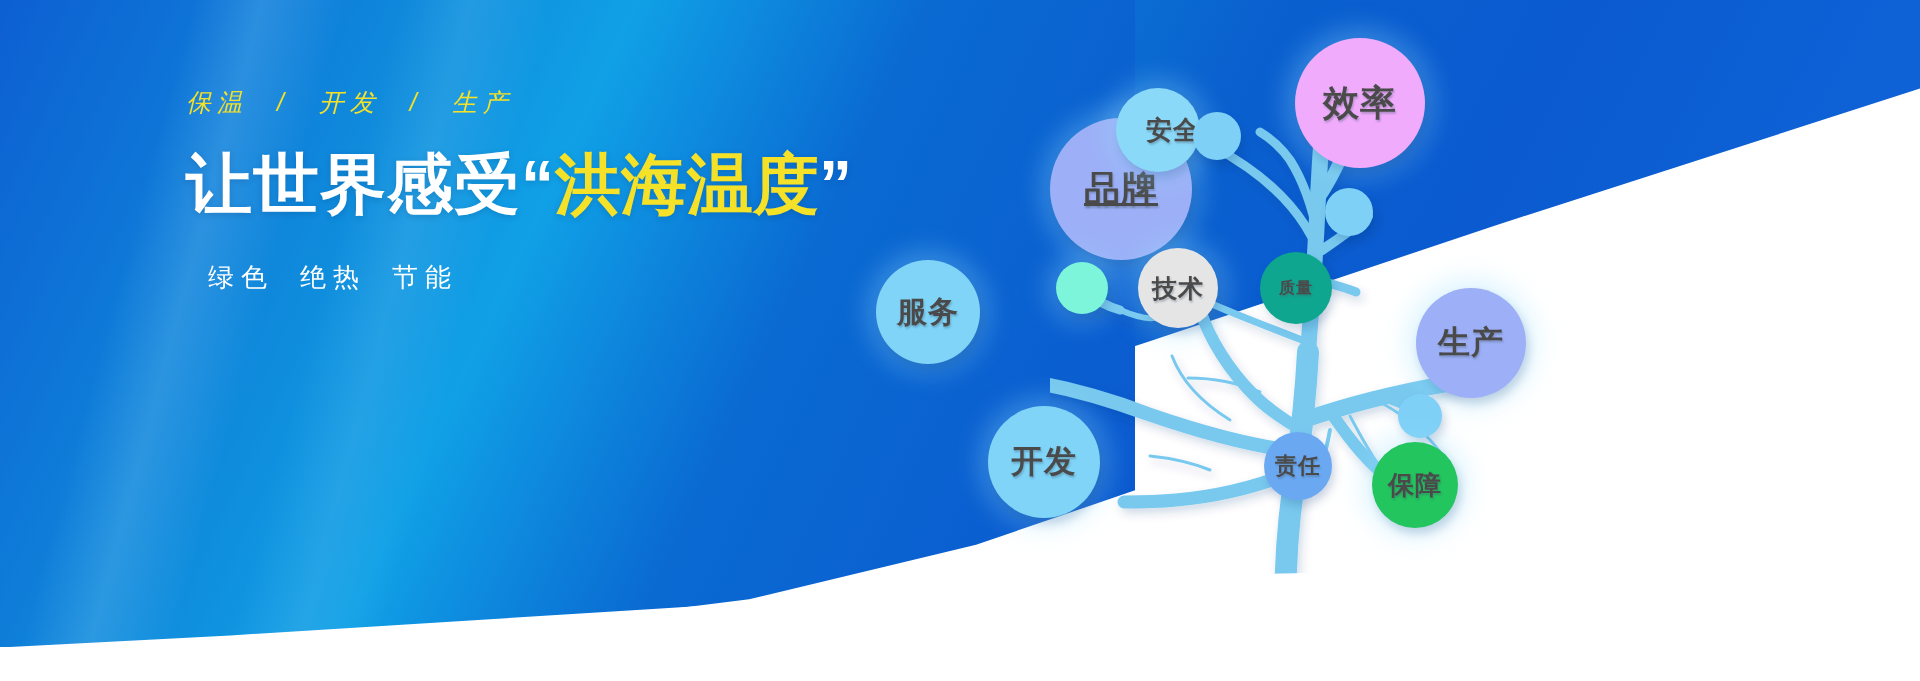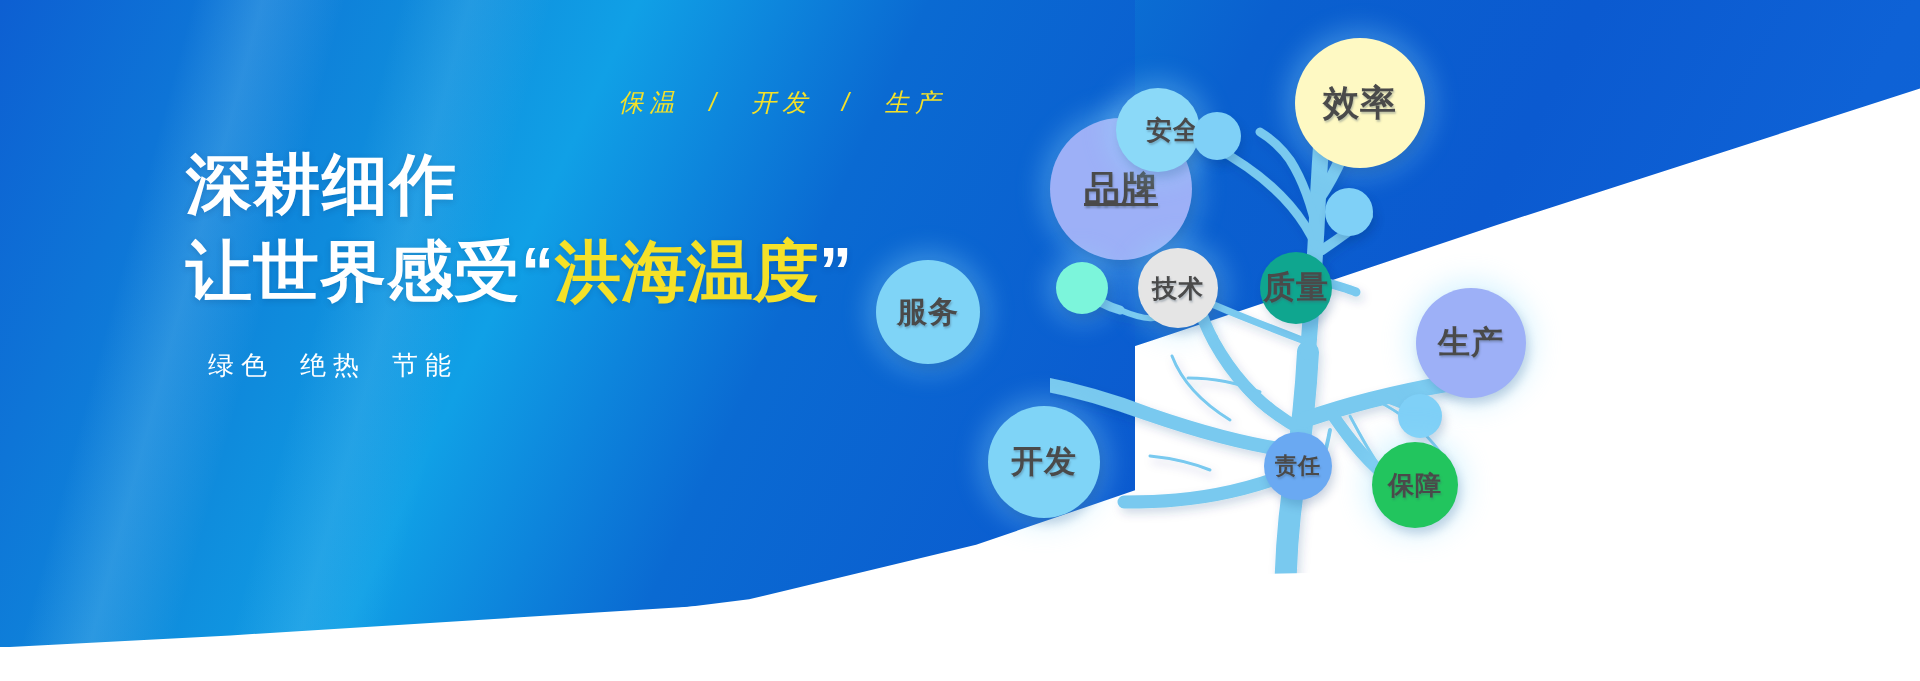--- a/index.html
+++ b/index.html
@@ -66,21 +66,20 @@
   .copy{position:absolute;left:186px;top:86px;width:760px;}
 
   .eyebrow{
     color:#f5e128;
     font-size:25px;
     font-style:italic;
     letter-spacing:6px;
     font-weight:400;
     white-space:nowrap;
     margin-bottom:30px;
-    text-align:right;
   }
   .eyebrow .sep{padding:0 16px;}
 
   .h1{
     color:#ffffff;
     font-size:66px;
     font-weight:bold;
     letter-spacing:2px;
     line-height:1.08;
     text-shadow:0 2px 6px rgba(0,40,90,.18);
@@ -145,21 +144,20 @@
   <div class="copy">
 
     <div class="eyebrow">
       <span>保温</span>
       <span class="sep">/</span>
       <span>开发</span>
       <span class="sep">/</span>
       <span>生产</span>
     </div>
 
-    <div class="h1">深耕细作</div>
 
     <div class="h2">
       <span>让世界感受</span><span class="qmark">“</span><span class="quoted">洪海温度</span><span class="qmark">”</span>
     </div>
 
     <div class="sub">
       <span>绿色</span><span class="gap"></span><span>绝热</span><span class="gap"></span><span>节能</span>
     </div>
   </div>
 
@@ -218,29 +216,29 @@
     </svg>
 
     <div id="bubble-host">
         <div class="bubble glow" style="width: 142px; height: 142px; left: 0px; top: 118px; background: rgb(157, 176, 247); font-size: 36px; text-decoration: underline;">
           <span>品牌</span>
         </div>
         <div class="bubble glow" style="width: 84px; height: 84px; left: 66px; top: 88px; background: rgb(139, 217, 248); font-size: 26px; justify-content: flex-end;">
           <span>安全</span>
         </div>
         <div class="bubble" style="width: 48px; height: 48px; left: 143px; top: 112px; background: rgb(127, 208, 247); font-size: 0px;"></div>
-        <div class="bubble glow" style="width: 130px; height: 130px; left: 245px; top: 38px; background: #fef9c3; font-size: 36px;">
+        <div class="bubble glow" style="width: 130px; height: 130px; left: 245px; top: 38px; background: #f0abfc; font-size: 36px;">
           <span>效率</span>
         </div>
         <div class="bubble" style="width: 48px; height: 48px; left: 275px; top: 188px; background: rgb(127, 208, 247); font-size: 0px;"></div>
         <div class="bubble glow" style="width: 80px; height: 80px; left: 88px; top: 248px; background: #e5e5e5; font-size: 25px;">
           <span>技术</span>
         </div>
         <div class="bubble glow" style="width: 52px; height: 52px; left: 6px; top: 262px; background: rgb(124, 245, 219); font-size: 0px;"></div>
-        <div class="bubble" style="width: 72px; height: 72px; left: 210px; top: 252px; background: rgb(15, 166, 143); font-size: 32px;">
+        <div class="bubble" style="width: 72px; height: 72px; left: 210px; top: 252px; background: rgb(15, 166, 143); font-size: 16px;">
           <span>质量</span>
         </div>
         <div class="bubble glow" style="width: 104px; height: 104px; left: -174px; top: 260px; background: rgb(127, 212, 247); font-size: 30px;">
           <span>服务</span>
         </div>
         <div class="bubble glow" style="width: 110px; height: 110px; left: 366px; top: 288px; background: rgb(157, 176, 247); font-size: 32px;">
           <span>生产</span>
         </div>
         <div class="bubble" style="width: 44px; height: 44px; left: 348px; top: 394px; background: rgb(127, 208, 247); font-size: 0px;"></div>
         <div class="bubble glow" style="width: 112px; height: 112px; left: -62px; top: 406px; background: rgb(127, 212, 247); font-size: 32px;">

